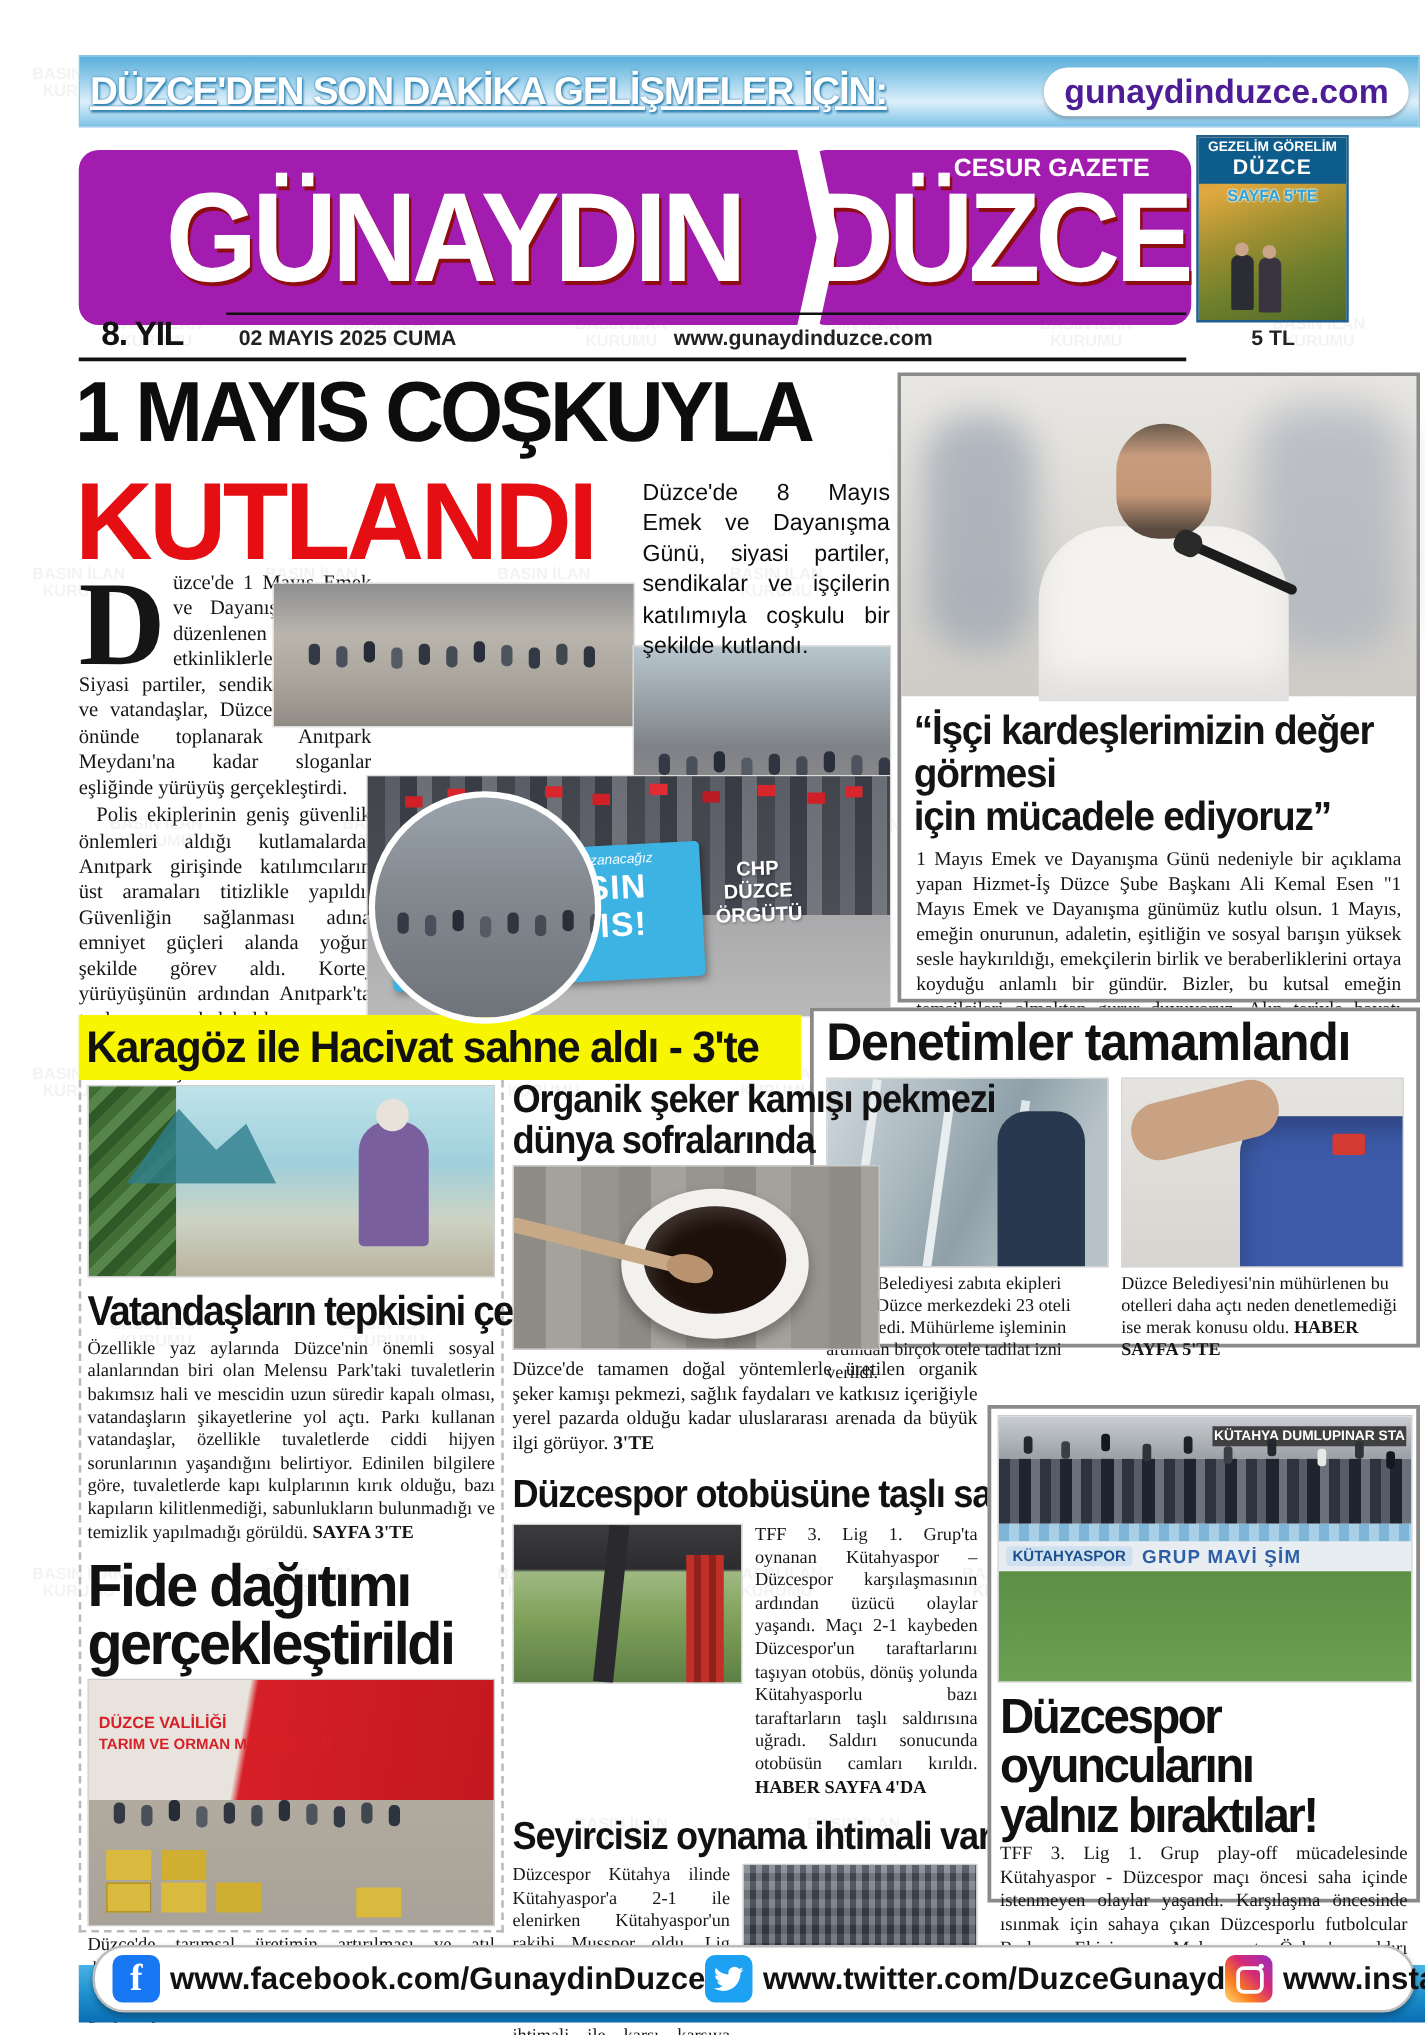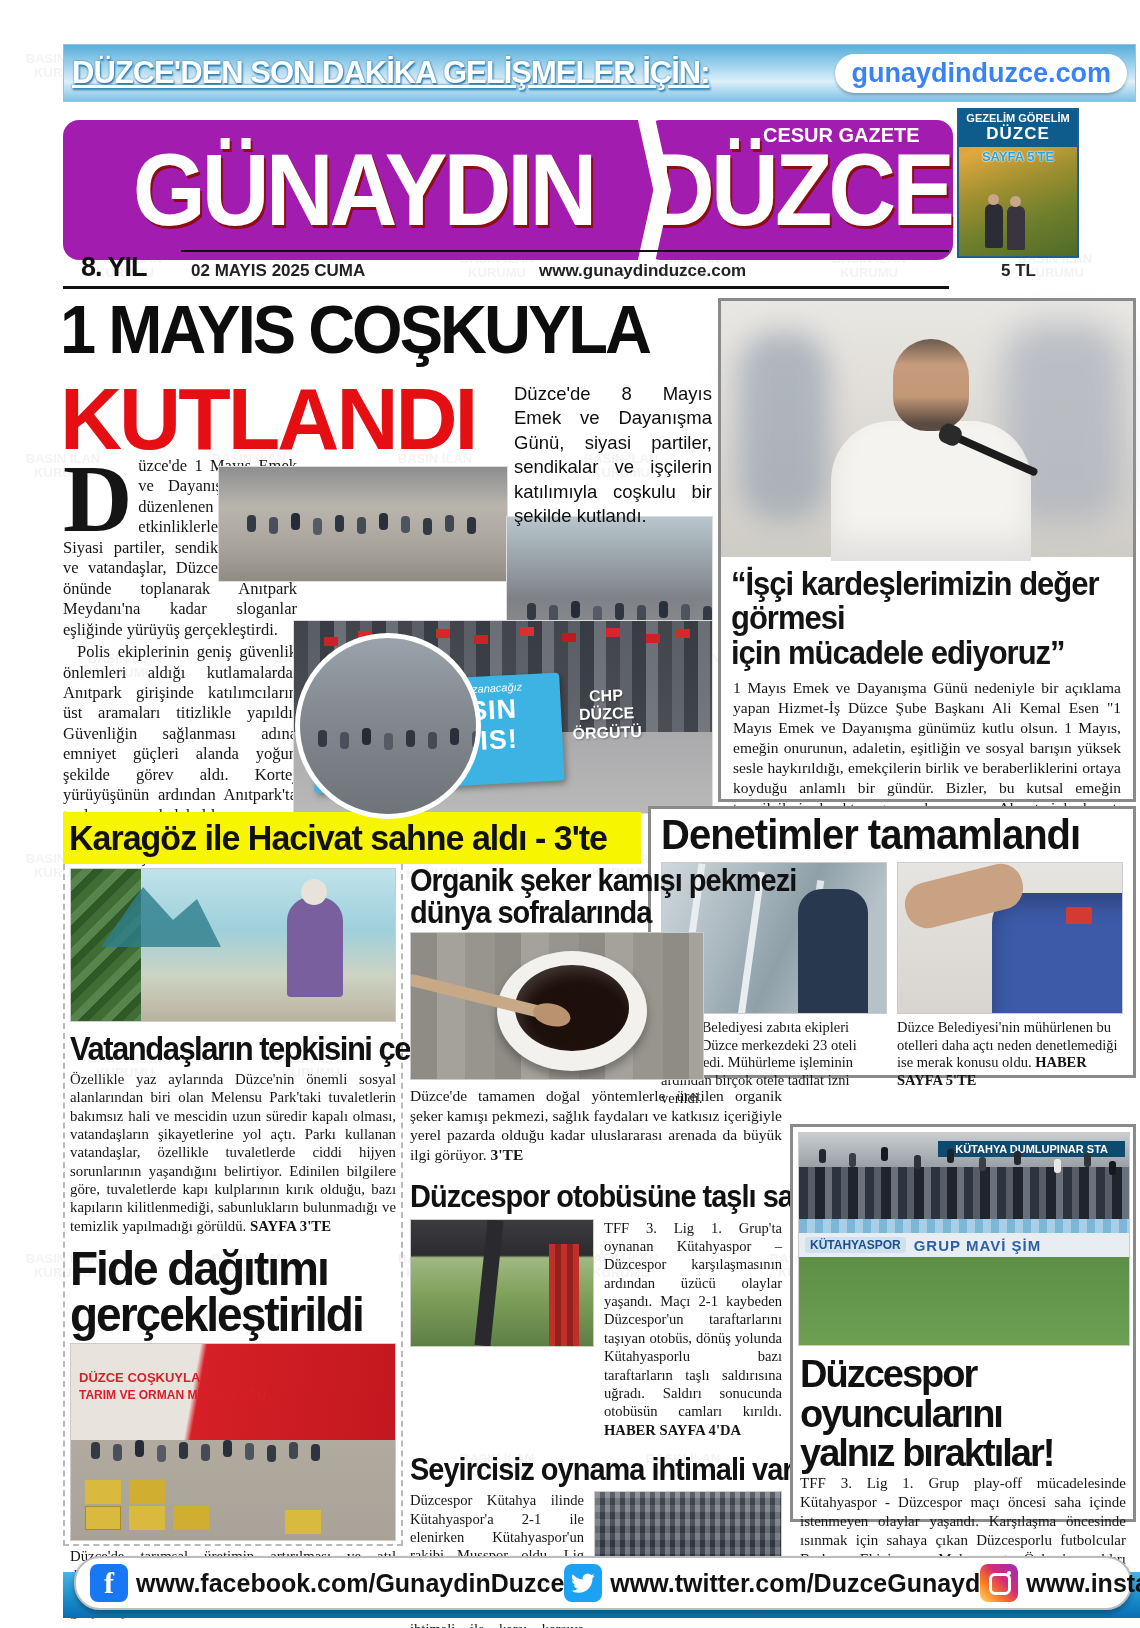--- a/index.html
+++ b/index.html
@@ -9,21 +9,21 @@
   #watermarks{position:absolute;inset:0;pointer-events:none;z-index:0;}
   .wm{position:absolute;font-size:13px;font-weight:bold;color:rgba(40,40,60,.055);
       width:90px;text-align:center;line-height:1.1;}
   
   .topbar{position:absolute;left:63px;top:44px;width:1073px;height:58px;z-index:2;
     background:linear-gradient(180deg,#57aeda 0%,#a7d6ee 40%,#ddeffa 65%,#7ec3e6 100%);
     border:1px solid #8fc6e2;display:flex;align-items:center;justify-content:space-between;padding:0 8px;box-sizing:border-box;}
   .topbar-text{font-size:31px;font-weight:bold;letter-spacing:-1px;color:#fff;
     text-shadow:0 0 2px #2a7fae,1px 2px 2px #2a7fae;text-decoration:underline;white-space:nowrap;}
   .topbar-pill{background:#fff;border-radius:22px;padding:4px 16px;font-size:27px;font-weight:bold;
-    color:#3b82f6;box-shadow:0 2px 3px rgba(0,0,0,.25);white-space:nowrap;}
+    color:#4c1d95;box-shadow:0 2px 3px rgba(0,0,0,.25);white-space:nowrap;}
   
   .masthead{position:absolute;left:63px;top:108px;width:1073px;height:160px;z-index:2;}
   .mast-block{position:absolute;top:12px;height:140px;background:#a21caf;border-radius:16px;
     display:flex;align-items:center;justify-content:center;}
   .mast-left{left:0;width:600px;}
   .mast-right{left:582px;width:308px;}
   .mast-title{color:#fff;font-weight:bold;font-size:94px;letter-spacing:-4px;transform:scaleY(1.08);
     text-shadow:2px 3px 0 #8e0d12;}
   .mast-gap{position:absolute;left:566px;top:6px;width:42px;height:152px;background:#fff;z-index:3;
     clip-path:polygon(18% 0,60% 0,100% 50%,60% 100%,18% 100%,58% 50%);}
@@ -189,22 +189,22 @@
     background:repeating-linear-gradient(90deg,rgba(220,225,235,.25) 0 5px,rgba(30,35,45,.3) 5px 10px),
                repeating-linear-gradient(0deg,rgba(200,205,215,.12) 0 7px,rgba(20,25,35,.25) 7px 14px);}
   .crowd-banner{position:absolute;left:12px;bottom:8px;width:160px;height:26px;background:#1c2f52;
     border:2px solid #dde4ef;transform:rotate(-2deg);color:#cfd9ea;font-size:10px;font-weight:bold;
     display:flex;align-items:center;justify-content:center;letter-spacing:1px;}
   
   .rbox{position:absolute;left:790px;top:1124px;width:346px;height:398px;border:3px solid #8a8a8a;
     box-sizing:border-box;background:#fff;z-index:2;padding:5px;}
   .std-photo{position:relative;width:100%;height:212px;overflow:hidden;border:1px solid #ccc;}
   .std-roof{position:absolute;left:0;top:0;width:100%;height:34px;background:linear-gradient(180deg,#c9cdd1 0,#9aa0a6 100%);}
-  .std-sign{position:absolute;right:4px;top:8px;background:#0c4a6e;color:#fff;font-size:11px;font-weight:bold;
-    padding:2px 17px;white-space:nowrap;}
+  .std-sign{position:absolute;right:4px;top:8px;background:#404040;color:#fff;font-size:11px;font-weight:bold;
+    padding:2px 1px;white-space:nowrap;}
   .std-crowd{position:absolute;left:0;top:34px;width:100%;height:52px;
     background:repeating-linear-gradient(90deg,#2e3340 0 9px,#565c68 9px 16px,#20242e 16px 26px,#6a707c 26px 33px);}
   .std-seats{position:absolute;left:0;top:86px;width:100%;height:22px;
     background:repeating-linear-gradient(90deg,#7fb6d8 0 8px,#a9cfe6 8px 16px);}
   .std-bannerrow{position:absolute;left:0;top:100px;width:100%;height:24px;background:#e8edf2;
     display:flex;align-items:center;gap:8px;padding-left:6px;box-sizing:border-box;}
   .std-b1{color:#1c4f8c;font-size:12px;font-weight:bold;background:#cfe0ef;padding:1px 5px;border-radius:3px;}
   .std-b2{color:#2d5fa8;font-size:15px;font-weight:bold;letter-spacing:1px;}
   .std-pitch{position:absolute;left:0;top:124px;width:100%;height:100%;
     background:linear-gradient(180deg,#5d8f46 0%,#6fa355 50%,#7fb061 100%);}
@@ -400,21 +400,21 @@
     <div class="l-head">Vatandaşların tepkisini çekti</div>
     <div class="l-body">
       <span class="ind">Özellikle yaz aylarında Düzce'nin önemli sosyal alanlarından biri olan Melensu Park'taki tuvaletlerin bakımsız hali ve mescidin uzun süredir kapalı olması, vatandaşların şikayetlerine yol açtı. Parkı kullanan vatandaşlar, özellikle tuvaletlerde ciddi hijyen sorunlarının yaşandığını belirtiyor. Edinilen bilgilere göre, tuvaletlerde kapı kulplarının kırık olduğu, bazı kapıların kilitlenmediği, sabunlukların bulunmadığı ve temizlik yapılmadığı görüldü.</span> <span class="inref">SAYFA 3'TE</span>
     </div>
     <div class="fide-head">
       <div>Fide dağıtımı</div>
       <div>gerçekleştirildi</div>
     </div>
     <div class="fide-photo">
       <div class="fide-banner"></div>
-      <div class="fide-t1">DÜZCE COŞKUYLA</div>
+      <div class="fide-t1">DÜZCE VALİLİĞİ</div>
       <div class="fide-t2">TARIM VE ORMAN MÜDÜRLÜĞÜ</div>
       <div class="fide-people">
         <i class="dots" style="left:20px;top:10px;"></i>
       </div>
       <i class="fide-crates"></i>
     </div>
     <div class="l-cap">
       <span>Düzce'de tarımsal üretimin artırılması ve atıl durumdaki arazilerin tarıma kazandırılması amacıyla yürütülen projeler kapsamında fide dağıtımı gerçekleştirildi.</span> <span class="inref">HABER SAYFA 4'TE</span>
     </div>
   </div>

